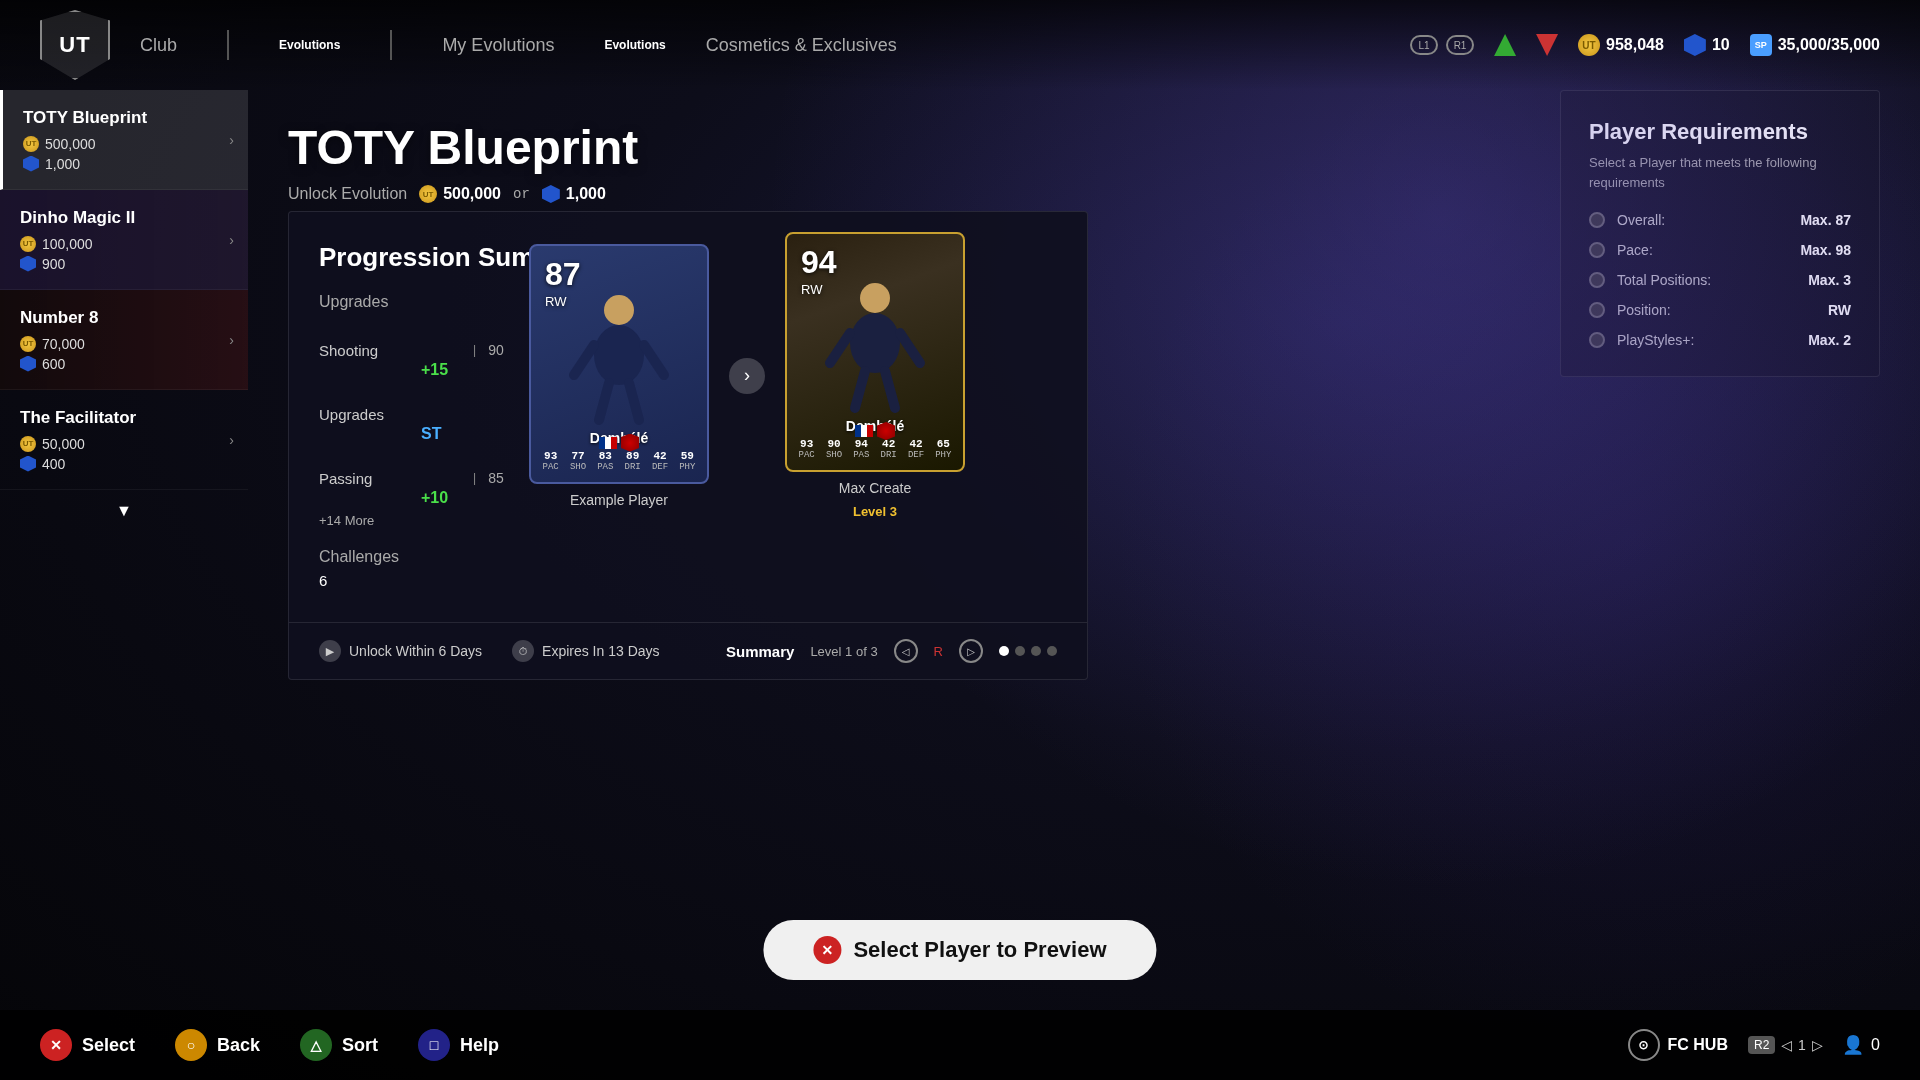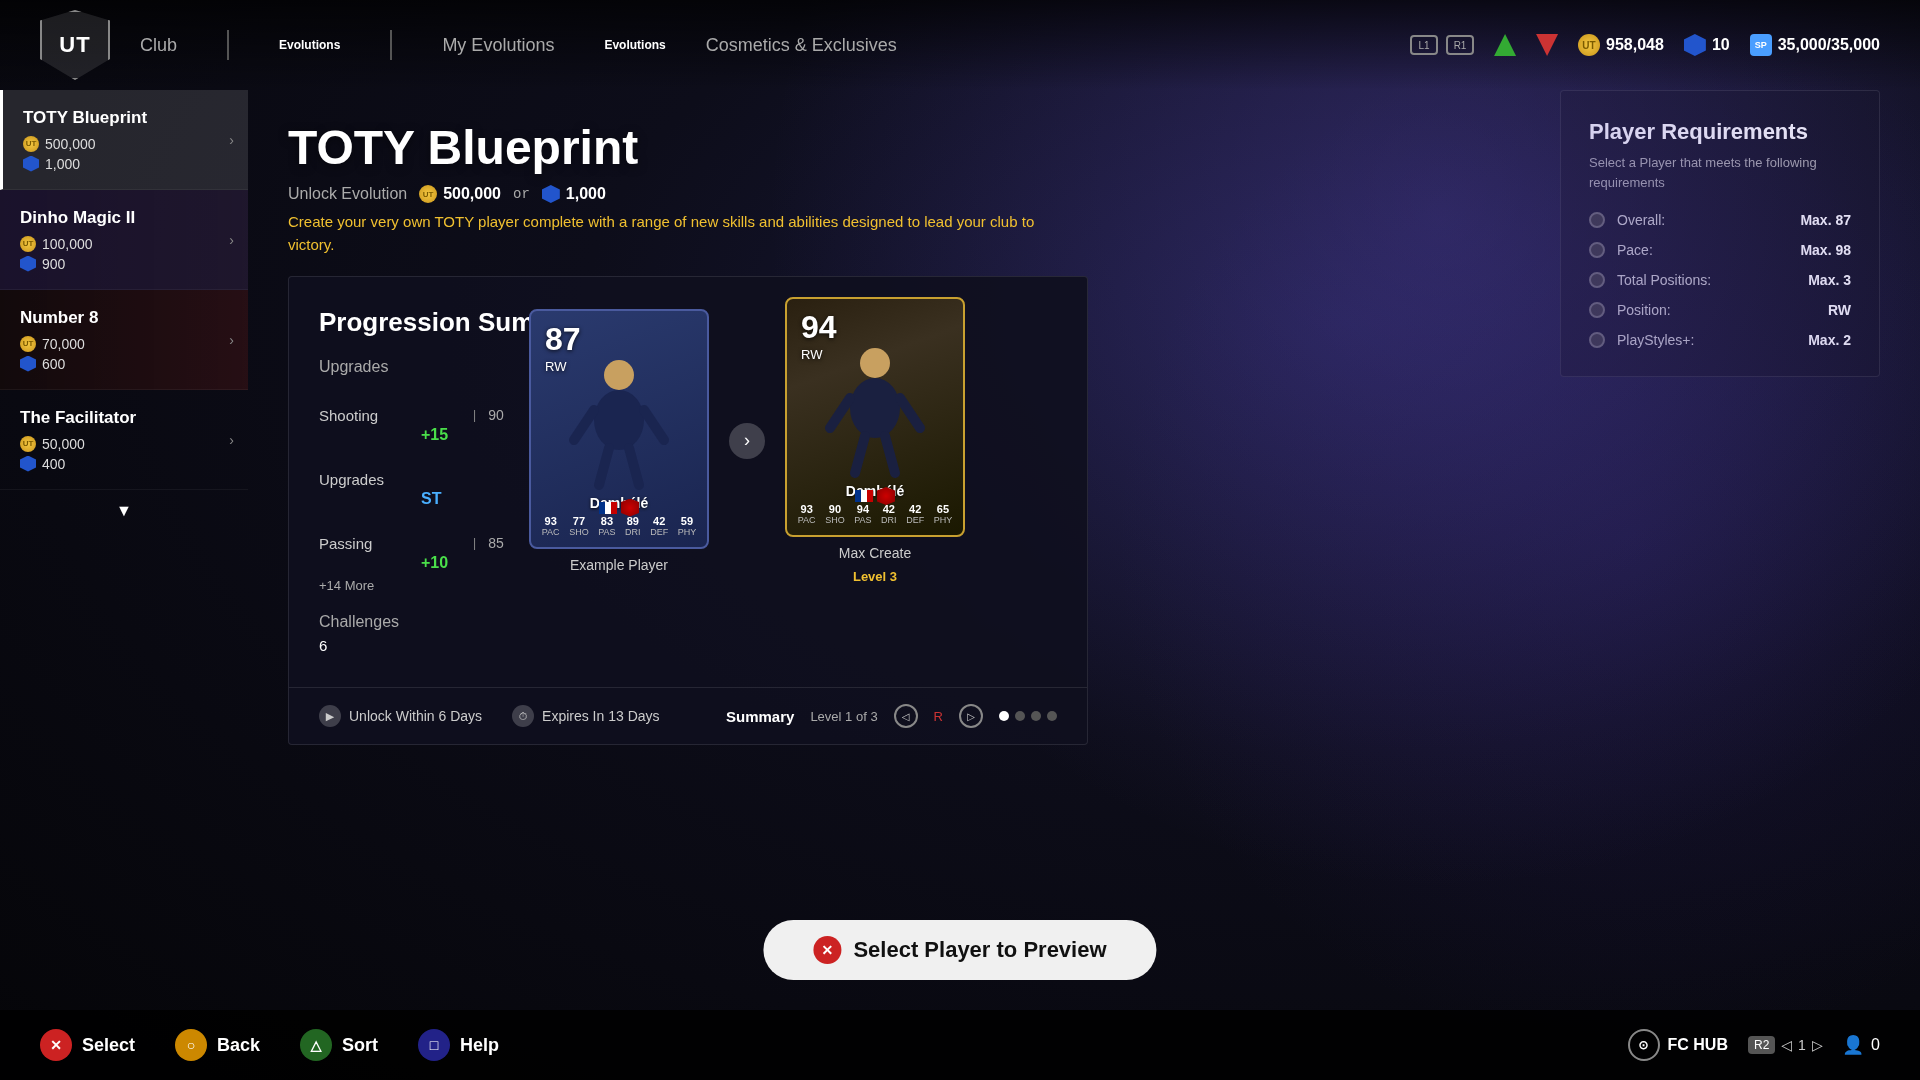--- a/index.html
+++ b/index.html
@@ -128,21 +128,21 @@
       color: #fff;
     }
     .controller-icons {
       display: flex;
       gap: 8px;
     }
     .ctrl-icon {
       width: 28px;
       height: 20px;
       border: 2px solid #888;
-      border-radius: 4px;
+      border-radius: 10px;
       display: flex;
       align-items: center;
       justify-content: center;
       font-size: 10px;
       color: #aaa;
     }
     .triangle-icon {
       width: 22px;
       height: 22px;
       clip-path: polygon(50% 0%, 100% 100%, 0% 100%);
@@ -416,20 +416,21 @@
       right: 0;
       display: flex;
       justify-content: space-around;
       padding: 0 6px;
     }
     .card-stat {
       display: flex;
       flex-direction: column;
       align-items: center;
       font-size: 10px;
+      font-family: Liberation Mono, monospace;
     }
     .card-stat-val {
       font-weight: 700;
       color: #fff;
       font-size: 11px;
     }
     .card-stat-name {
       color: #bbb;
       font-size: 9px;
     }
@@ -842,21 +843,20 @@
     <div class="unlock-cost">
       <div class="coin-icon" style="width:18px;height:18px;font-size:8px;">UT</div>
       <span>500,000</span>
     </div>
     <span class="or-text">or</span>
     <div class="unlock-cost">
       <div class="pts-icon" style="width:18px;height:18px;"></div>
       <span>1,000</span>
     </div>
   </div>
-  <p class="description">Create your very own TOTY player complete with a range of new skills and abilities designed to lead your club to victory.</p>
 
   <div class="progression-panel" style="position:relative; padding-bottom: 70px;">
     <div class="prog-title">Progression Summary</div>
 
     <div class="cards-area">
 
       <div class="player-card-wrapper">
         <div class="player-card card-standard">
           <span class="card-rating">87</span>
           <span class="card-position">RW</span>

